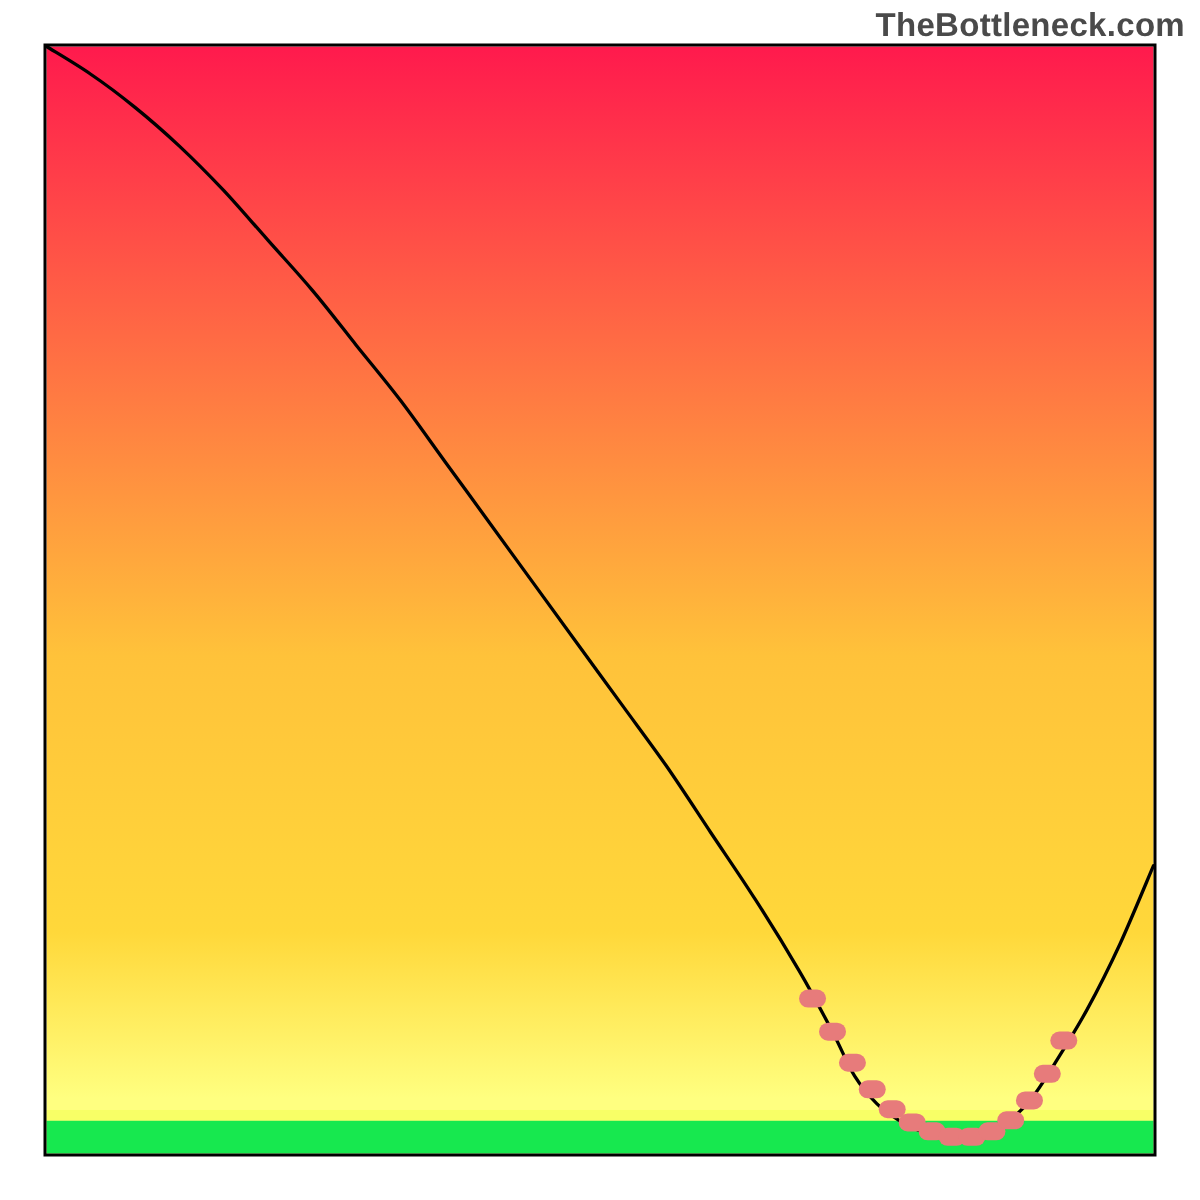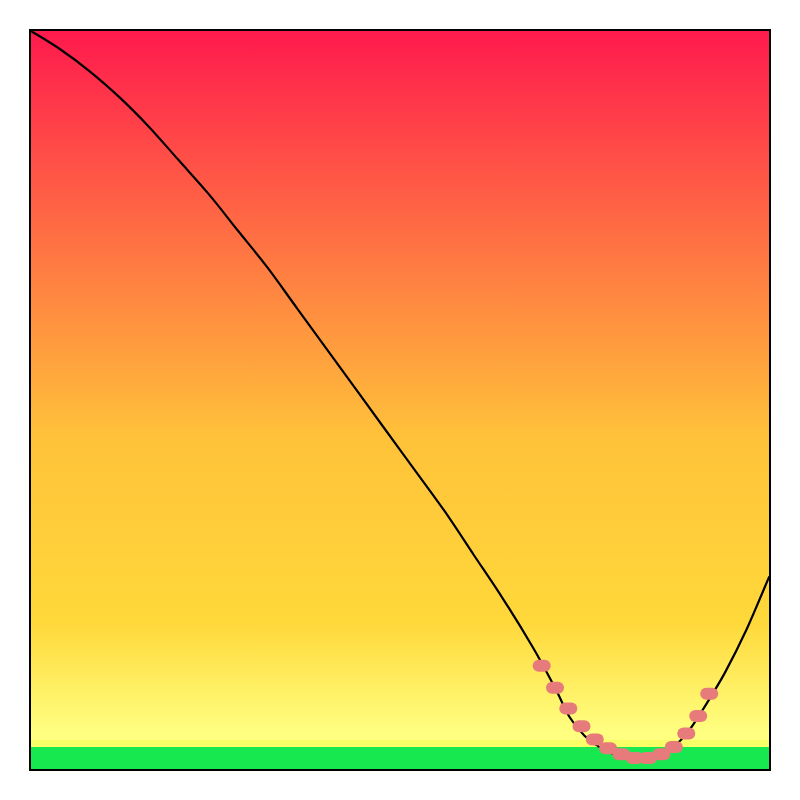--- a/index.html
+++ b/index.html
@@ -70,14 +70,15 @@
         <rect x="625.7" y="751.9" width="18" height="12" rx="6" ry="6" fill="#e77b7b"></rect>
         <rect x="639.0" y="751.9" width="18" height="12" rx="6" ry="6" fill="#e77b7b"></rect>
         <rect x="652.3" y="748.2" width="18" height="12" rx="6" ry="6" fill="#e77b7b"></rect>
         <rect x="664.8" y="740.9" width="18" height="12" rx="6" ry="6" fill="#e77b7b"></rect>
         <rect x="677.3" y="727.6" width="18" height="12" rx="6" ry="6" fill="#e77b7b"></rect>
         <rect x="689.2" y="709.9" width="18" height="12" rx="6" ry="6" fill="#e77b7b"></rect>
         <rect x="700.2" y="687.7" width="18" height="12" rx="6" ry="6" fill="#e77b7b"></rect>
       </g>
   </svg>
 
+  <div id="watermark">TheBottleneck.com</div>
 
 </div>
 
 </body></html>

